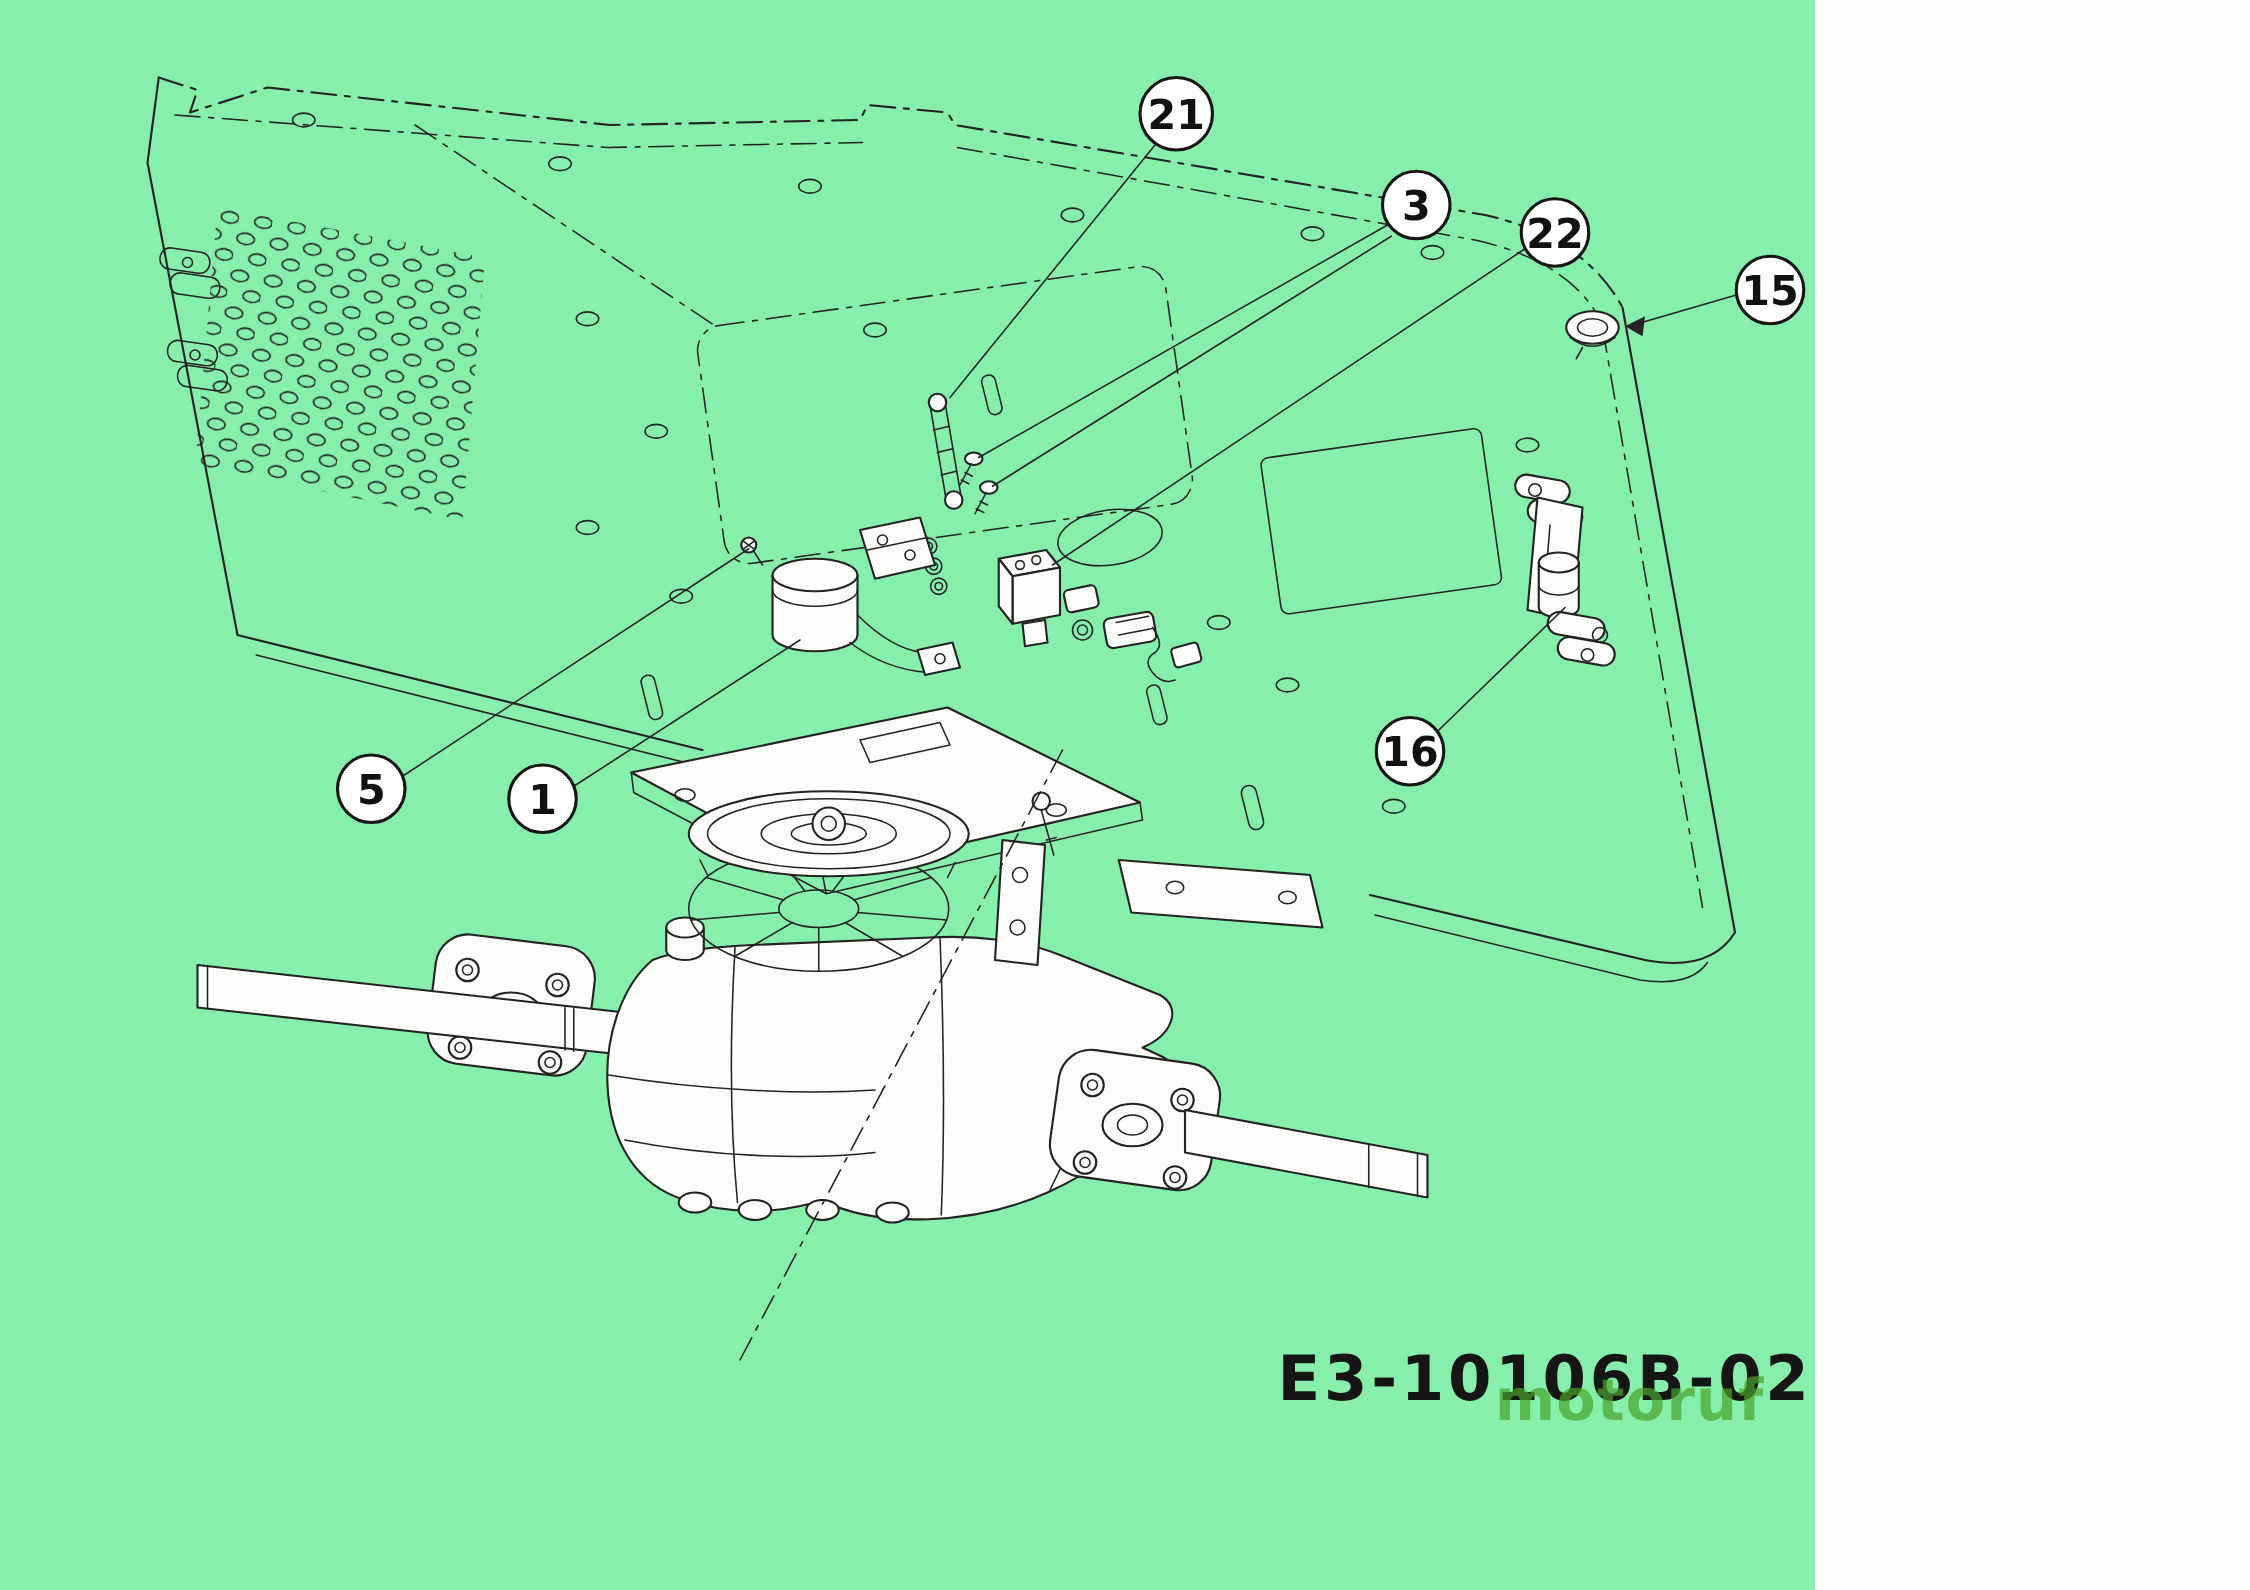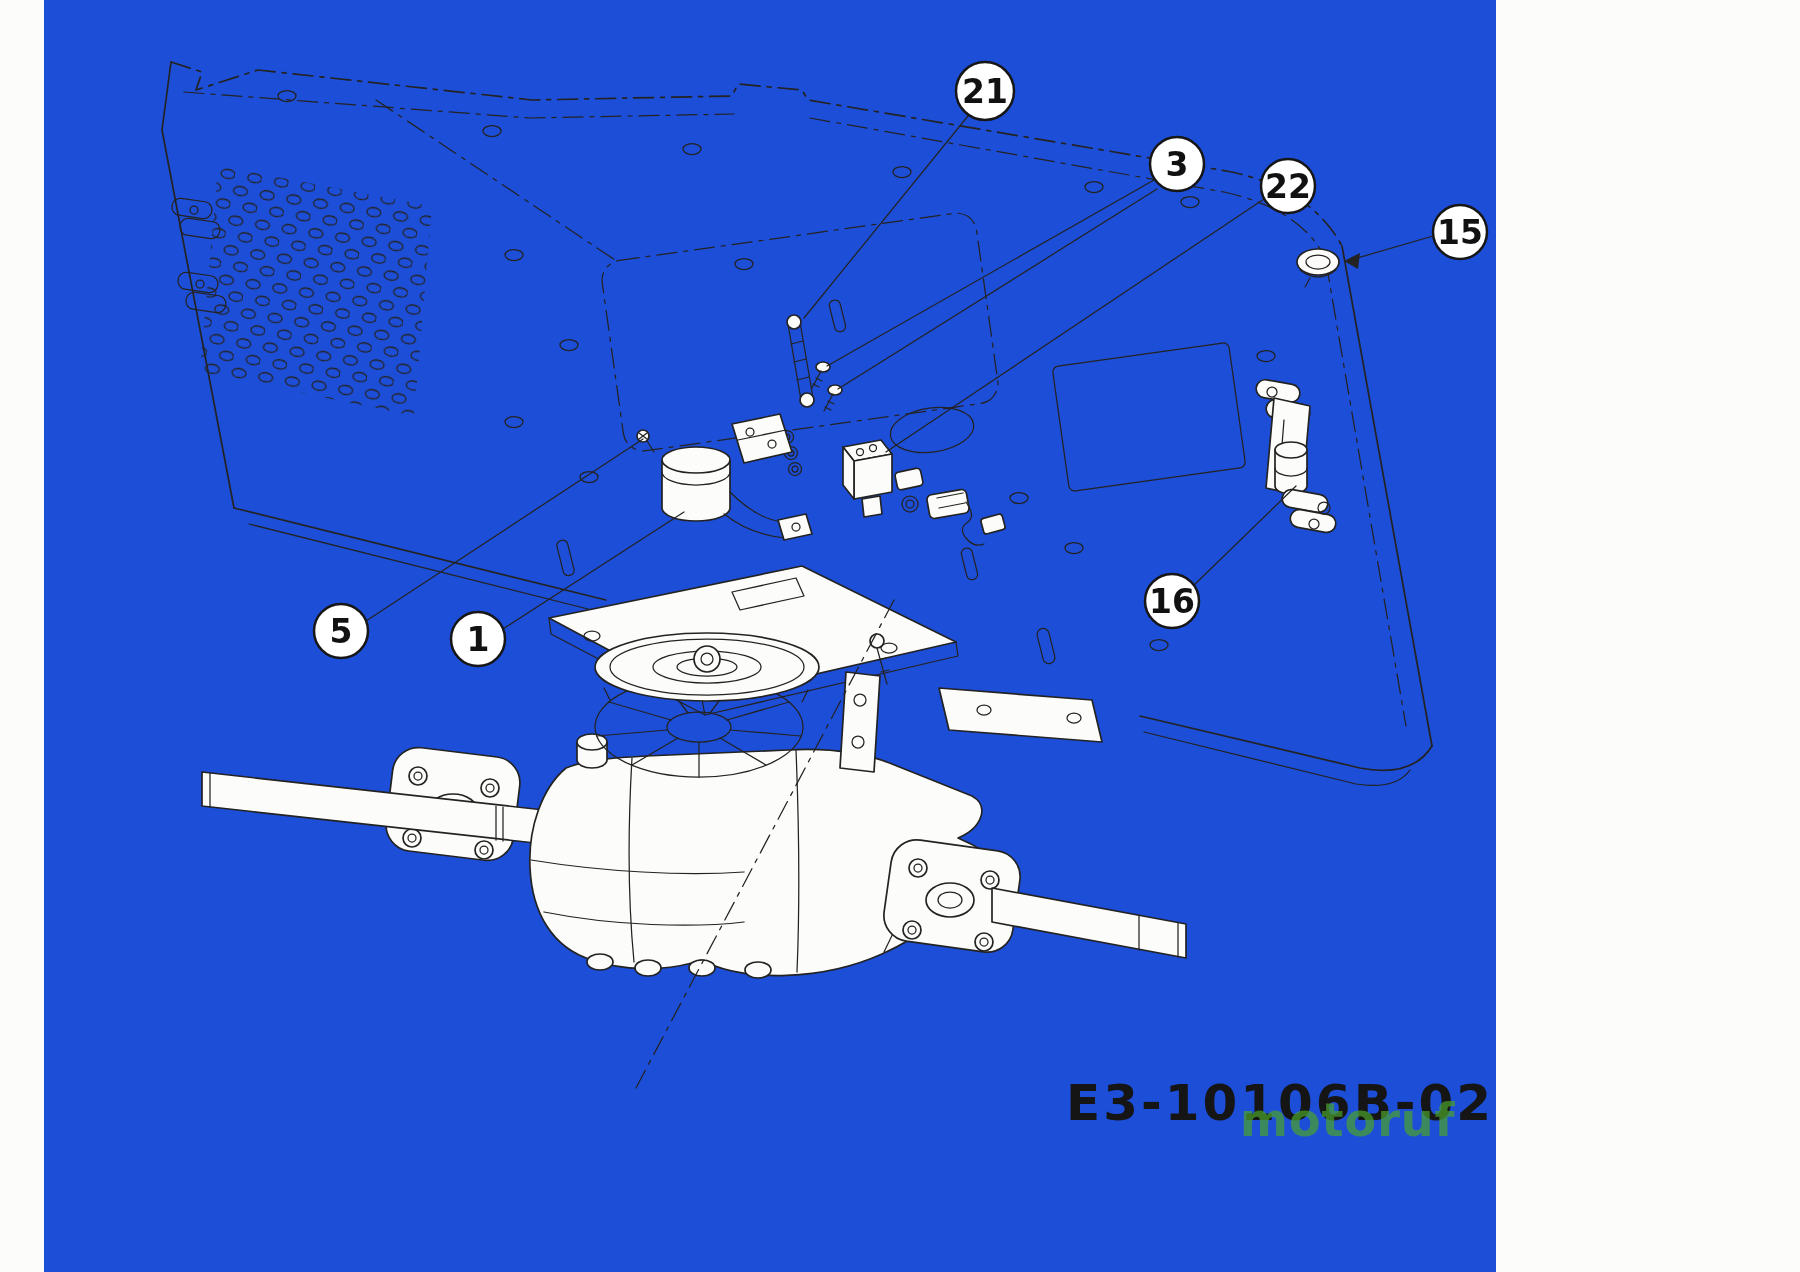--- a/index.html
+++ b/index.html
@@ -1,17 +1,17 @@
 <!DOCTYPE html>
 <html><head>
 <meta charset="utf-8">
 <style>
   html,body{margin:0;padding:0;background:#fcfcfa;}
-  .stage{position:relative;width:1452px;height:1272px;background:#1d4ed8;overflow:hidden;
-         font-family:"DejaVu Sans", sans-serif;margin-left:44px;}
+  .stage{position:relative;width:1452px;height:1272px;background:#86efac;overflow:hidden;
+         font-family:"DejaVu Sans", sans-serif;}
   svg{display:block}
   .ln{fill:none;stroke:#232323;stroke-width:1.7;stroke-linecap:round;stroke-linejoin:round;}
   .thin{stroke-width:1.25;}
   .dd{stroke-dasharray:20 7 4 7;}
   .wfill{fill:#fcfcfa;stroke:#232323;stroke-width:1.7;stroke-linejoin:round;}
   .callout circle{fill:#ffffff;stroke:#161616;stroke-width:2.5;}
   .callout text{font:600 33px "DejaVu Sans", sans-serif;fill:#111;text-anchor:middle;}
   .code-text{font:700 50px "DejaVu Sans", sans-serif;fill:#151515;letter-spacing:3px;}
   .wm-text{font:700 46px "DejaVu Sans", sans-serif;fill:#4aa32a;opacity:.7;letter-spacing:1px;}
 </style>

